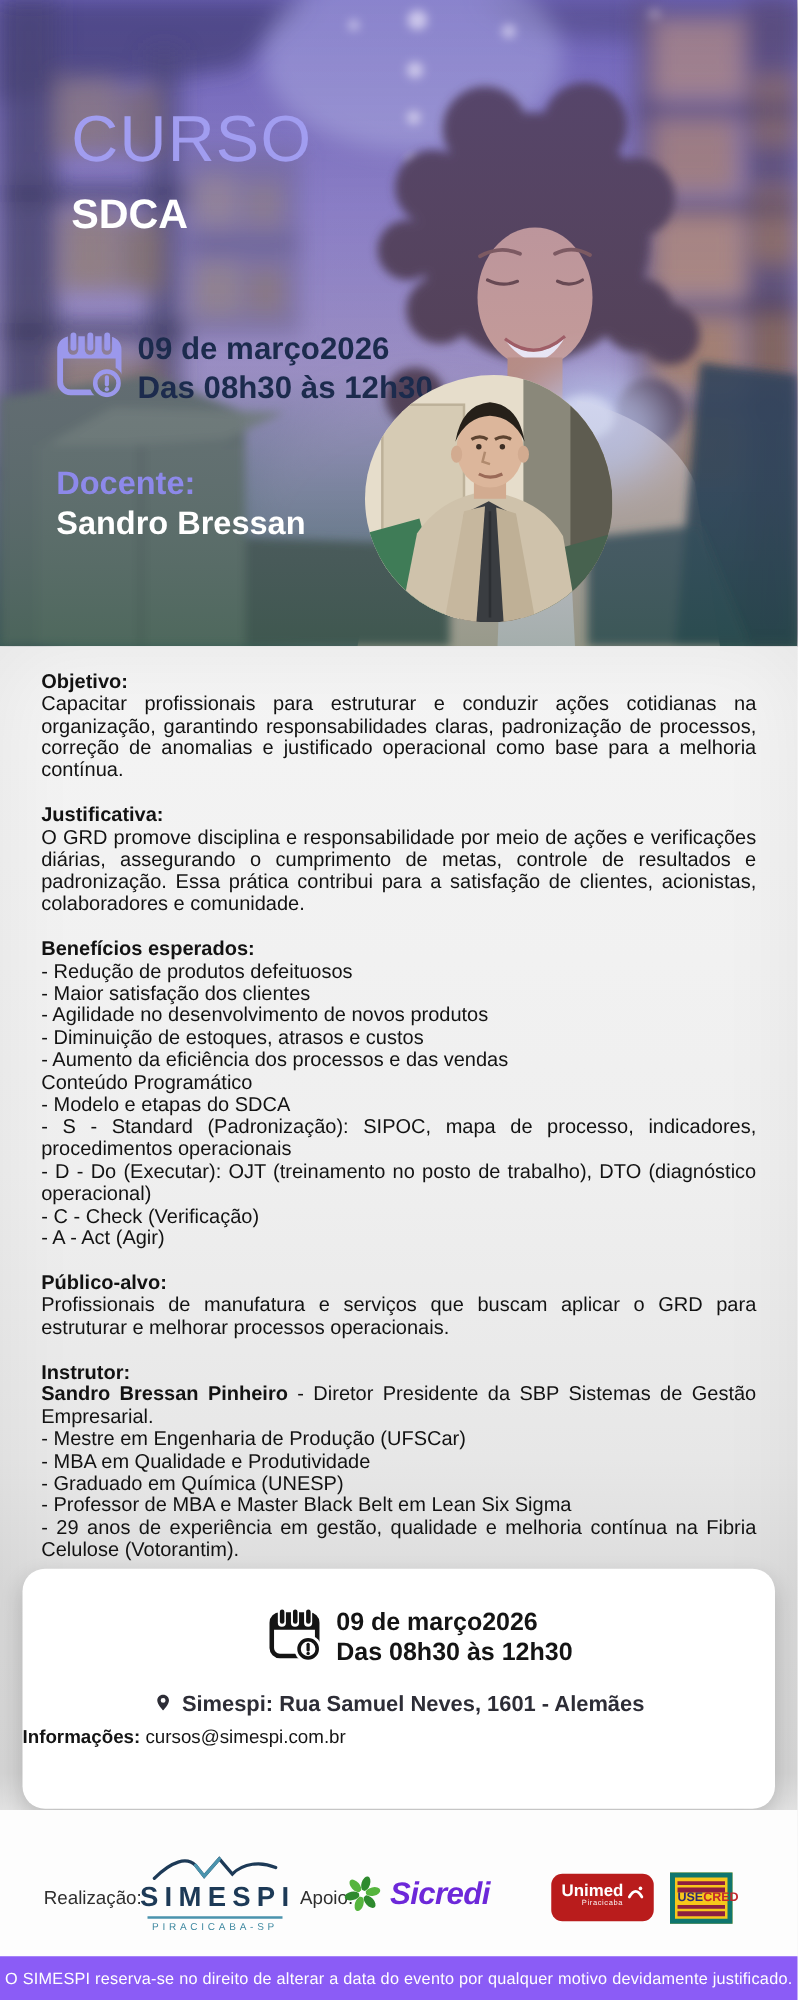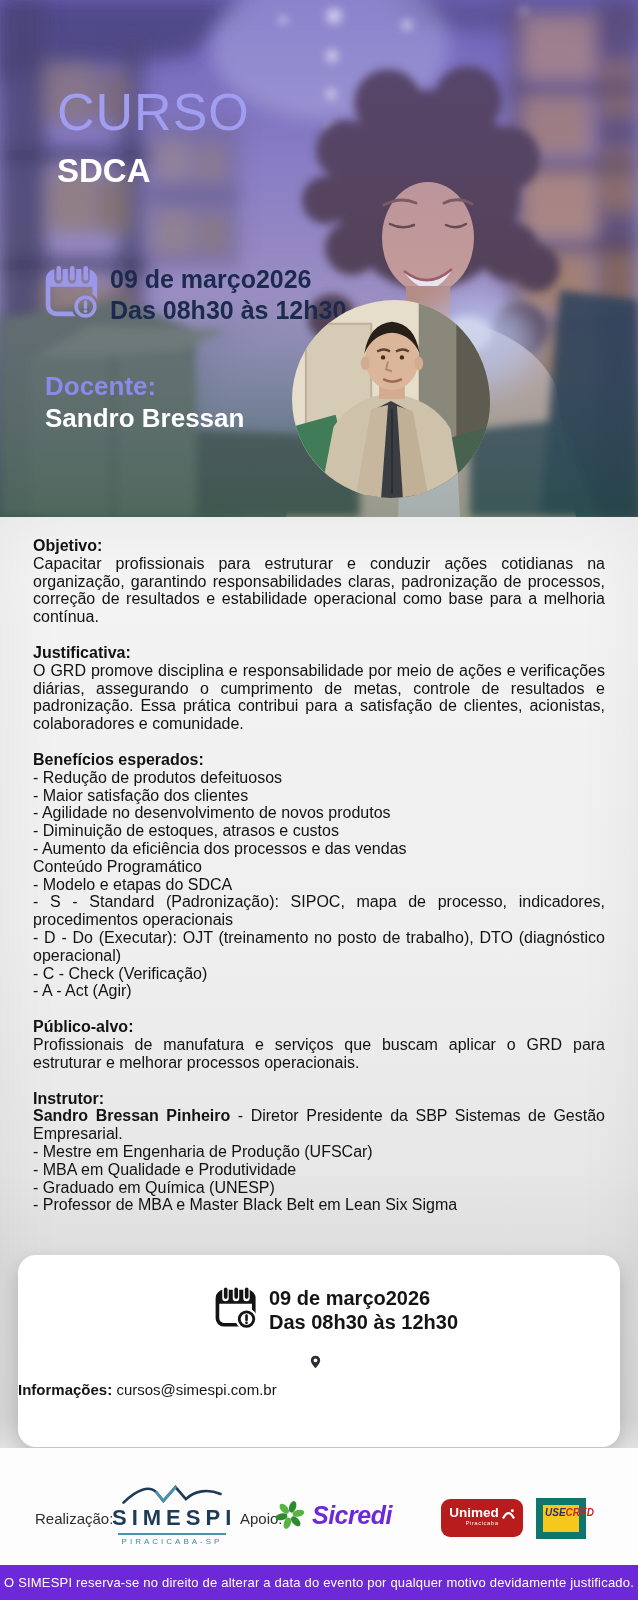--- a/index.html
+++ b/index.html
@@ -68,30 +68,30 @@
   .simespi-sub{font-size:8px;letter-spacing:3px;color:#3e88a0;}
   .sicredi{position:absolute;left:274px;top:51px;display:flex;align-items:center;gap:6px;}
   .sicredi-word{font-size:25px;font-weight:700;color:#6d28d9;letter-spacing:-0.5px;font-style:italic;}
   .pinwheel{width:32px;height:32px;}
   .unimed{position:absolute;left:441px;top:51px;width:82px;height:38px;background:#b91c1c;
       border-radius:9px;color:#fff;text-align:center;box-sizing:border-box;padding-top:7px;}
   .unimed-line{font-size:13.5px;font-weight:700;line-height:14px;display:flex;
       align-items:center;justify-content:center;gap:3px;}
   .unimed-sub{font-size:6px;opacity:.95;letter-spacing:.5px;}
   .usecred{position:absolute;left:536px;top:50px;width:50px;height:41px;background:#f6c71c;
-      border:7px solid #0f766e;box-sizing:border-box;display:flex;flex-direction:row;
-      justify-content:space-between;padding:2.5px 2px;font-style:italic;}
+      border:4px solid #0f766e;box-sizing:border-box;display:flex;flex-direction:column;
+      justify-content:space-between;padding:2.5px 2px;}
   .uc-stripes{display:flex;flex-direction:column;gap:2px;}
   .uc-stripe{height:3.5px;background:#8c1f3f;}
   .uc-text{text-align:center;font-size:10px;font-weight:800;line-height:10px;}
   .uc-use{color:#312a70;}
   .uc-cred{color:#c1272d;}
 
   
-  .bottom-bar{position:absolute;top:1565px;left:0;width:638px;height:35px;background:#6d28d9;
+  .bottom-bar{position:absolute;top:1565px;left:0;width:638px;height:35px;background:#8b5cf6;
       display:flex;align-items:center;justify-content:center;}
   .bottom-bar span{color:#ffffff;font-size:13px;letter-spacing:.2px;}
 </style>
 </head>
 <body>
 
 <div class="page">
 
   <div class="hero">
     <svg class="scene" viewBox="0 0 638 517" preserveAspectRatio="none">
@@ -286,21 +286,21 @@
       </svg>
     </div>
   </div>
 
   <div class="lower-bg"></div>
 
   <div class="body-text">
 
     <div class="sec">
       <div class="sec-h">Objetivo:</div>
-      <p>Capacitar profissionais para estruturar e conduzir ações cotidianas na organização, garantindo responsabilidades claras, padronização de processos, correção de resultados e estabilidade operacional como base para a melhoria contínua.</p>
+      <p>Capacitar profissionais para estruturar e conduzir ações cotidianas na organização, garantindo responsabilidades claras, padronização de processos, correção de anomalias e justificado operacional como base para a melhoria contínua.</p>
     </div>
 
     <div class="sec">
       <div class="sec-h">Justificativa:</div>
       <p>O GRD promove disciplina e responsabilidade por meio de ações e verificações diárias, assegurando o cumprimento de metas, controle de resultados e padronização. Essa prática contribui para a satisfação de clientes, acionistas, colaboradores e comunidade.</p>
     </div>
 
     <div class="sec">
       <div class="sec-h">Benefícios esperados:</div>
       <span class="line">- Redução de produtos defeituosos</span>
@@ -321,20 +321,21 @@
       <p>Profissionais de manufatura e serviços que buscam aplicar o GRD para estruturar e melhorar processos operacionais.</p>
     </div>
 
     <div class="sec">
       <div class="sec-h">Instrutor:</div>
       <p><b>Sandro Bressan Pinheiro</b><span> - Diretor Presidente da SBP Sistemas de Gestão Empresarial.</span></p>
       <span class="line">- Mestre em Engenharia de Produção (UFSCar)</span>
       <span class="line">- MBA em Qualidade e Produtividade</span>
       <span class="line">- Graduado em Química (UNESP)</span>
       <span class="line">- Professor de MBA e Master Black Belt em Lean Six Sigma</span>
+      <span class="line">- 29 anos de experiência em gestão, qualidade e melhoria contínua na Fibria Celulose (Votorantim).</span>
     </div>
   </div>
 
   <div class="card">
     <div class="card-date">
       <svg class="cal-icon dark" viewBox="0 0 52 52">
         <defs>
           <mask id="calmask-b">
             <rect width="52" height="52" fill="#fff"></rect>
             <rect x="9" y="0" width="8" height="19" rx="4" fill="#000"></rect>
@@ -355,21 +356,21 @@
         <circle cx="39" cy="45.6" r="1.7" fill="currentColor"></circle>
       </svg>
       <div class="card-date-text">
         <div>09 de março2026</div>
         <div>Das 08h30 às 12h30</div>
       </div>
     </div>
 
     <div class="card-loc"><svg class="pin-icon" viewBox="0 0 24 24">
           <path fill-rule="evenodd" d="M12 2 C7.6 2 4.5 5.2 4.5 9.3 C4.5 14.6 12 22 12 22 C12 22 19.5 14.6 19.5 9.3 C19.5 5.2 16.4 2 12 2 Z M12 12.4 A3.1 3.1 0 1 1 12 6.2 A3.1 3.1 0 1 1 12 12.4 Z" fill="#2d2d36"></path>
-        </svg></div>
+        </svg><span>Simespi: Rua Samuel Neves, 1601 - Alemães</span></div>
 
     <div class="card-info"><b>Informações:</b> <span>cursos@simespi.com.br</span></div>
 
   </div>
 
   <div class="footer">
     <span class="small-label realizacao">Realização:</span>
 
     <div class="simespi">
       <svg class="simespi-wave" viewBox="0 0 120 26">

